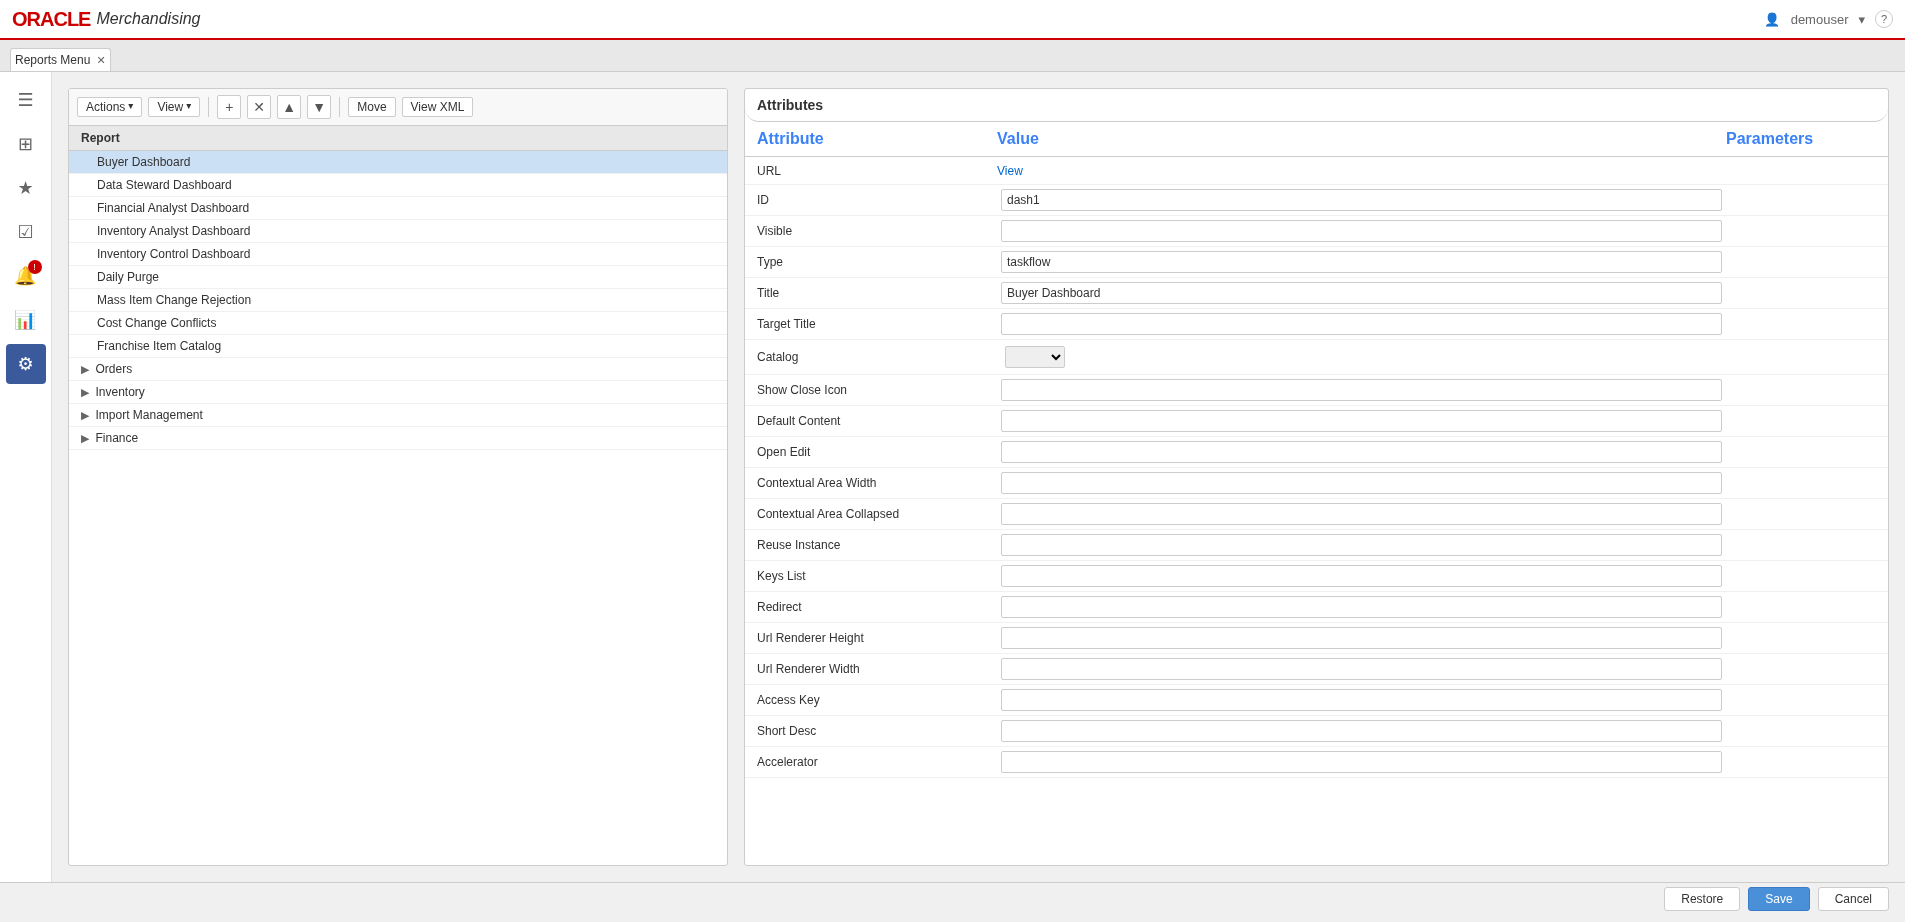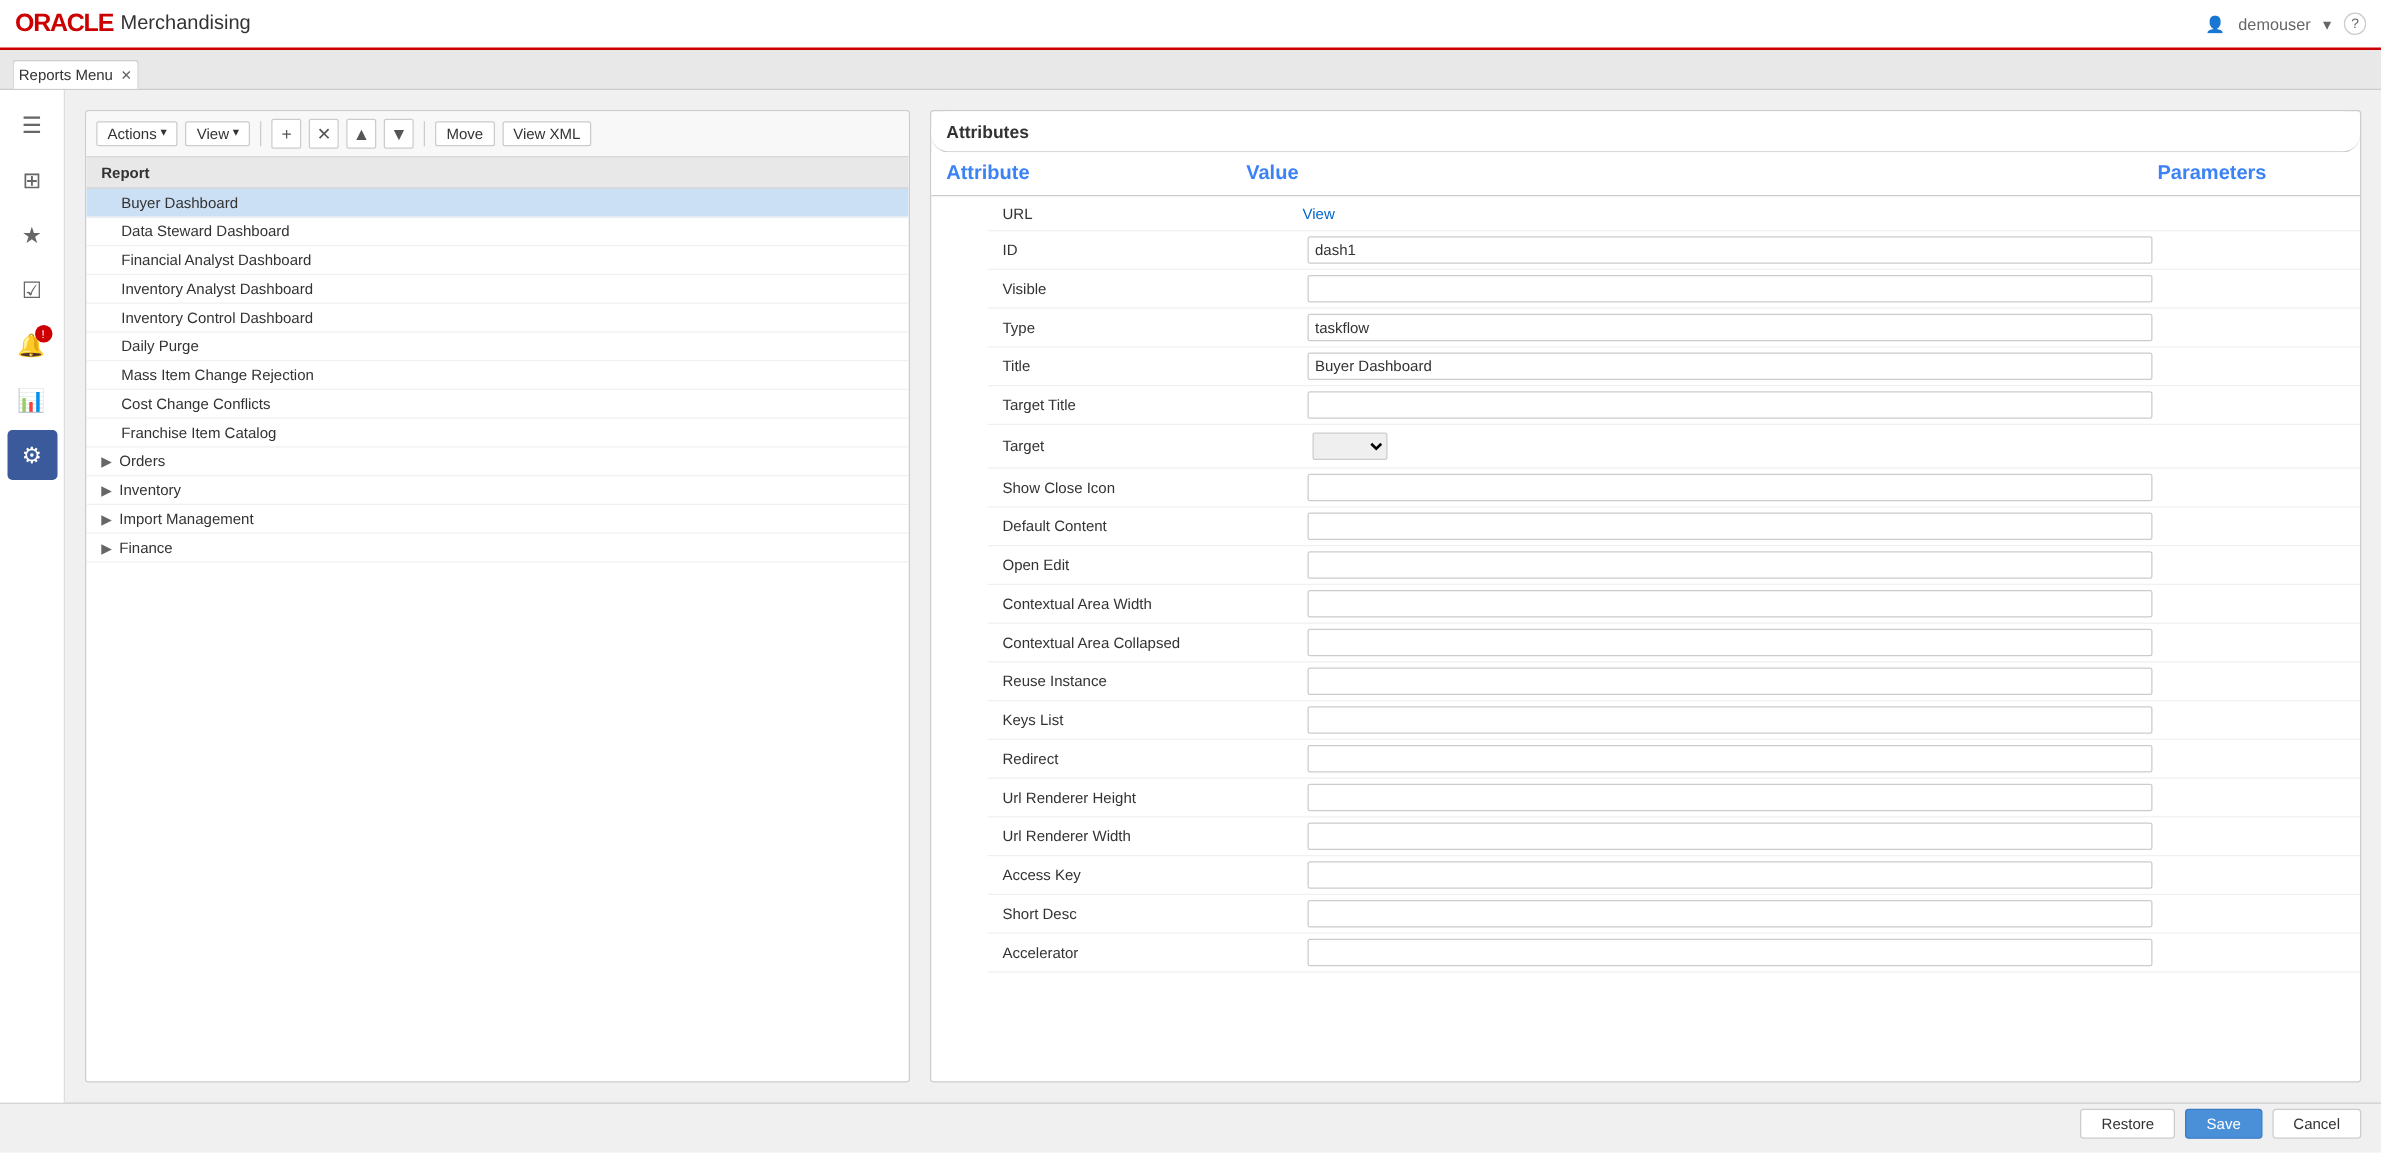--- a/index.html
+++ b/index.html
@@ -14,21 +14,21 @@
       align-items: center;
       padding: 0 12px;
       justify-content: space-between;
     }
     .oracle-logo {
       display: flex;
       align-items: center;
       gap: 6px;
     }
     .oracle-text { color: #cc0000; font-size: 20px; font-weight: bold; letter-spacing: -1px; }
-    .merchandising-text { color: #333; font-size: 16px; }
+    .merchandising-text { color: #333; font-size: 16px; font-style: italic; }
     .header-right { display: flex; align-items: center; gap: 10px; color: #666; font-size: 13px; }
     .user-icon { color: #666; }
 
     
     .tab-bar {
       height: 32px;
       background: #e8e8e8;
       display: flex;
       align-items: flex-end;
       padding: 0 10px;
@@ -203,21 +203,20 @@
       padding: 4px 0;
     }
     .attributes-body { flex: 1; overflow-y: auto; }
     .attr-row {
       display: grid;
       grid-template-columns: 240px 1fr 150px;
       border-bottom: 1px solid #f0f0f0;
       align-items: center;
       padding: 2px 12px;
       min-height: 28px;
-      margin-left: 45px;
     }
     .attr-label {
       font-size: 12px;
       color: #333;
       padding: 3px 0;
     }
     .attr-value-input {
       border: 1px solid #ccc;
       border-radius: 2px;
       padding: 2px 5px;
@@ -415,21 +414,21 @@
           <span></span>
         </div>
 
         <div class="attr-row">
           <span class="attr-label">Target Title</span>
           <input class="attr-value-input" type="text" value="" style="">
           <span></span>
         </div>
 
         <div class="attr-row">
-          <span class="attr-label">Target</span>
+          <span class="attr-label">Catalog</span>
           <div style="margin:2px 4px;">
             <select class="attr-select"></select>
           </div>
           <span></span>
         </div>
 
         <div class="attr-row">
           <span class="attr-label">Show Close Icon</span>
           <input class="attr-value-input" type="text" value="" style="">
           <span></span>

